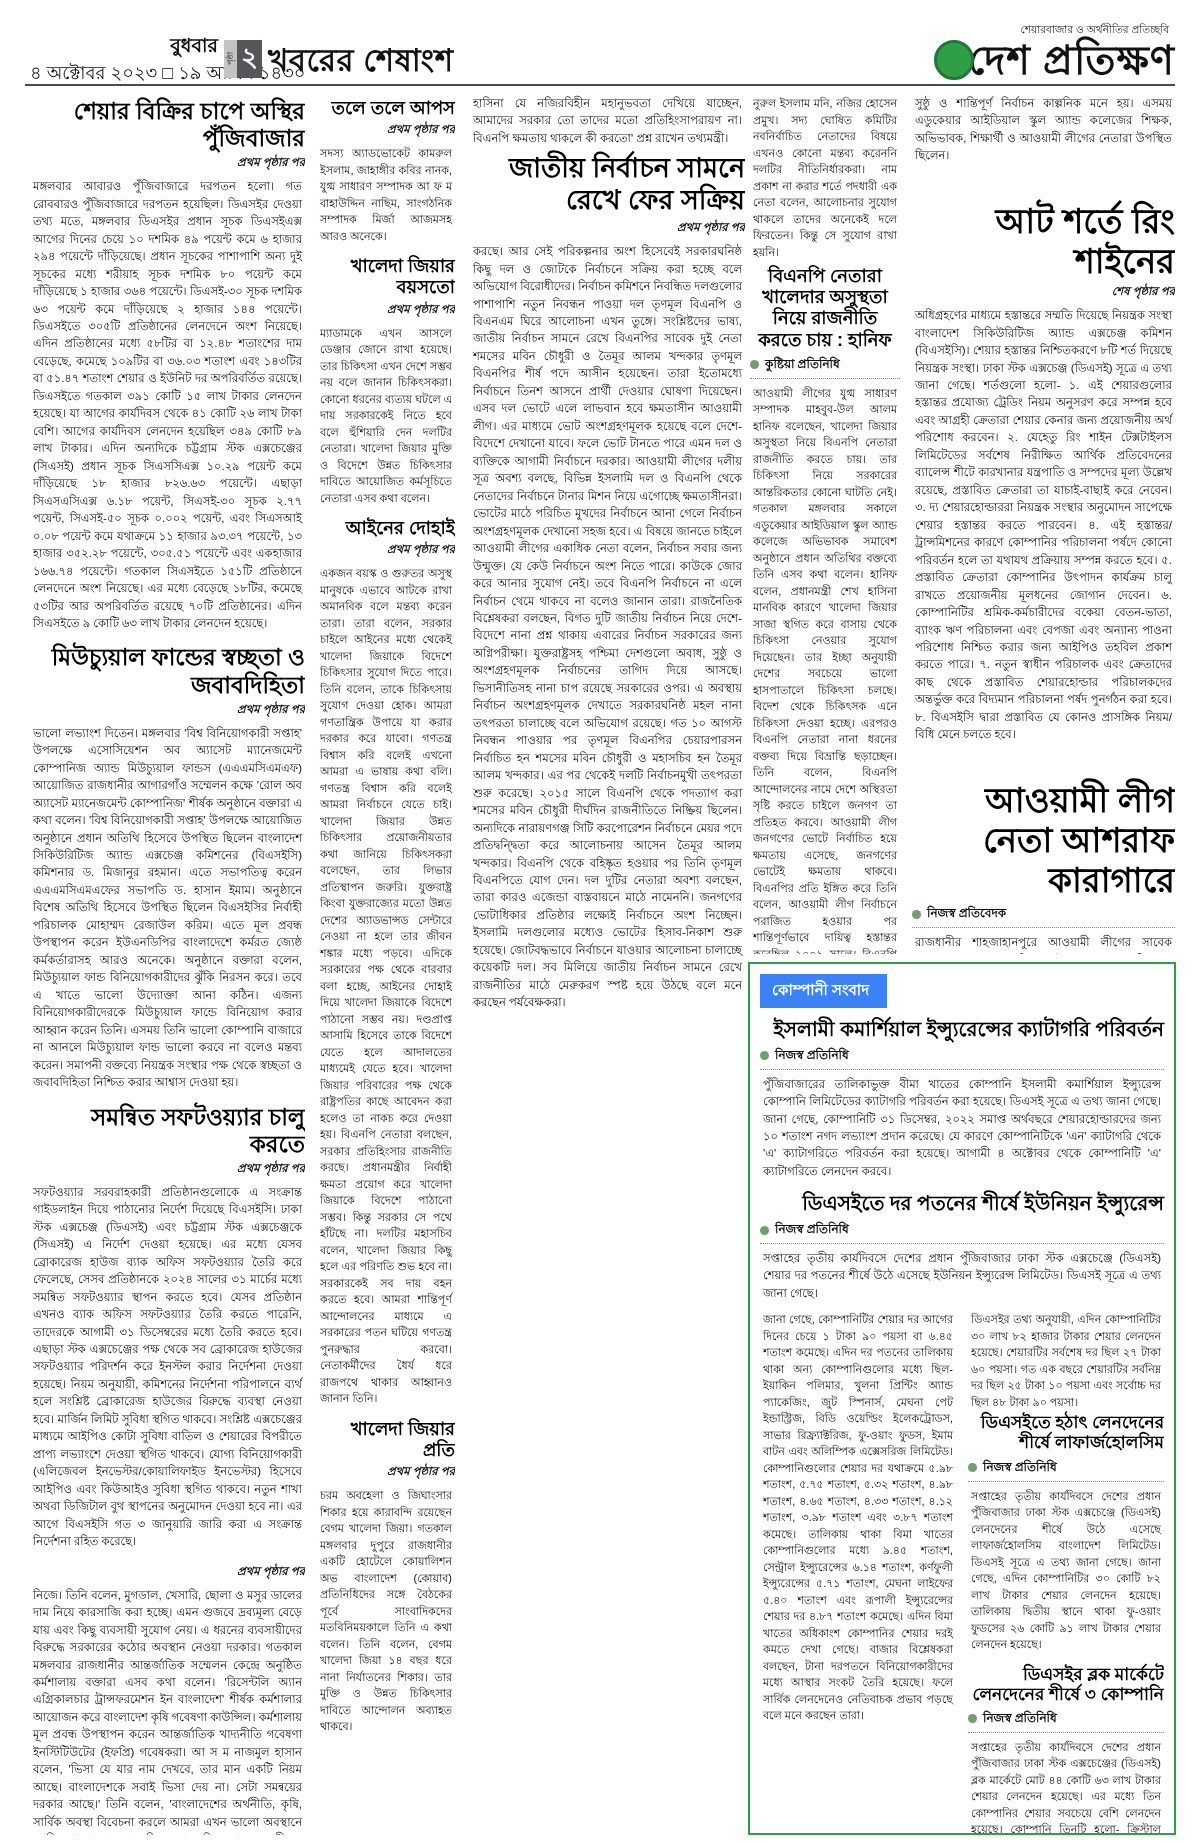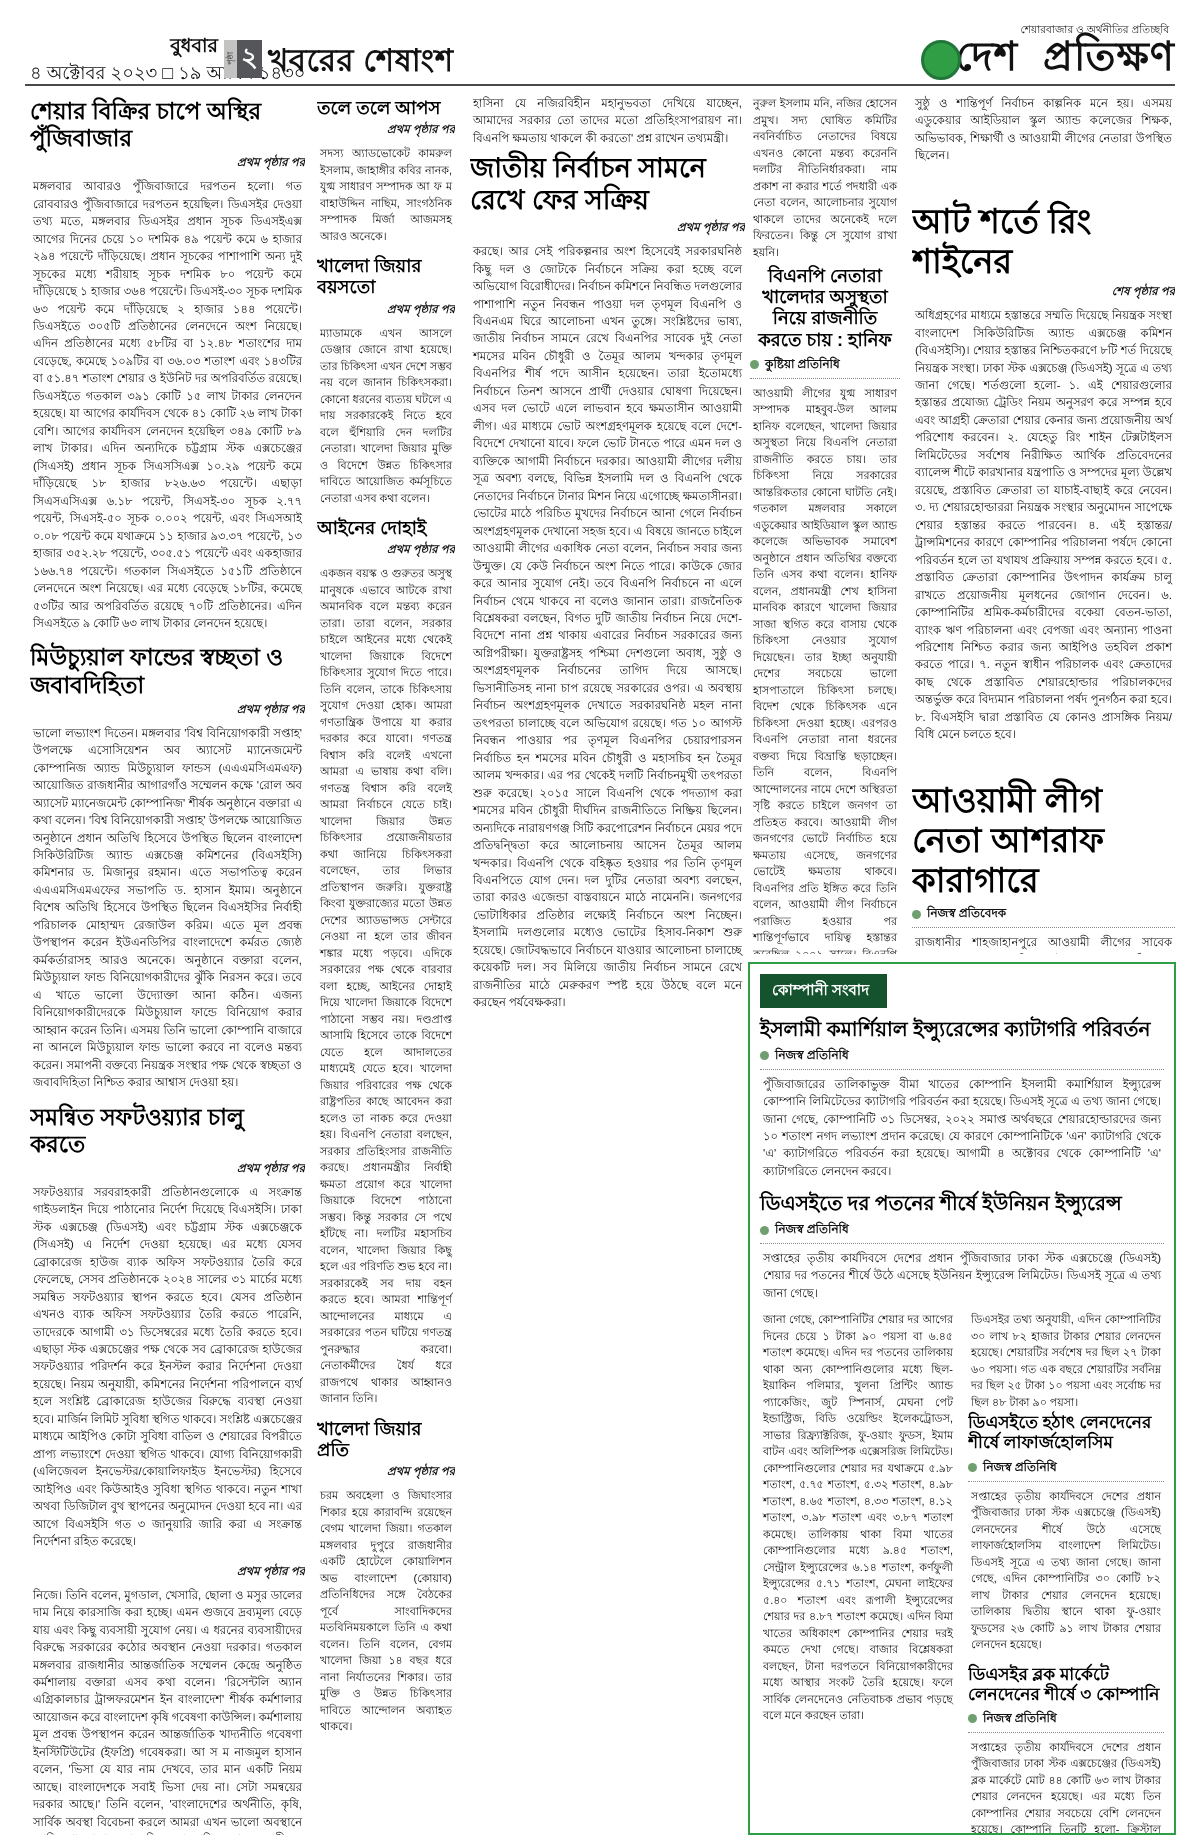--- a/index.html
+++ b/index.html
@@ -11,45 +11,45 @@
   .date-line{font-size:18px;margin-top:2px;white-space:nowrap;}
   .page-box{position:absolute;left:224px;top:40px;display:flex;height:38px;}
   .page-box .pcell-l{width:13px;background:#c3c3c3;color:#222;font-size:8px;
         display:flex;align-items:center;justify-content:center;
         writing-mode:vertical-rl;transform:rotate(180deg);}
   .page-box .pcell-r{width:25px;background:#55565a;color:#fff;font-size:26px;font-weight:bold;
         display:flex;align-items:center;justify-content:center;}
   .section-title{position:absolute;left:268px;top:36px;font-size:31px;font-weight:bold;letter-spacing:.5px;}
   .masthead{position:absolute;right:25px;top:22px;text-align:right;}
   .masthead .tagline{font-size:10.5px;color:#222;margin-right:6px;margin-bottom:1px;}
-  .masthead .mrow{display:flex;align-items:flex-end;justify-content:flex-end;font-family:Liberation Mono, monospace;}
+  .masthead .mrow{display:flex;align-items:flex-end;justify-content:flex-end;}
   .masthead .emblem{width:34px;height:34px;border-radius:50%;background:#2f9e44;
         border:3px solid #23763a;margin-right:-6px;z-index:1;}
   .masthead .mtitle{font-size:40px;font-weight:bold;letter-spacing:1px;line-height:1;}
   .head-rule{position:absolute;left:25px;top:84px;width:1150px;height:2px;background:#4a4a4a;}
   
   .col{position:absolute;top:92px;overflow:hidden;}
   .story{margin:0 0 12px 0;}
-  .hl{text-align:left;font-weight:bold;line-height:1.18;margin:6px 0 2px 0;color:#000;}
+  .hl{text-align:right;font-weight:bold;line-height:1.18;margin:6px 0 2px 0;color:#000;}
   .hl-a{font-size:23px;}
   .hl-b{font-size:18px;}
   .hl-c{font-size:27px;}
   .hl-d{font-size:18px;text-align:center;}
   .hl-e{font-size:34px;margin-top:36px;}
   .hl-box{font-size:20px;}
   .cont{text-align:right;font-weight:bold;font-size:11.5px;margin:0 0 5px 0;font-style:italic;}
   .body{font-size:11.5px;line-height:1.52;text-align:justify;margin:3px;}
   .body-sm{font-size:11px;line-height:1.5;}
   .byline{display:flex;align-items:center;font-weight:bold;font-size:12px;margin:4px 0 2px 0;font-family:Liberation Serif, serif;}
   .byline .dot{width:9px;height:9px;border-radius:50%;background:#6f9f6f;margin-right:6px;flex:0 0 auto;}
   .dotrule{border-top:1px dotted #8a8a8a;margin:3px 0 6px 0;height:0;}
   
   .cbox{position:absolute;left:748px;top:962px;width:428px;height:873px;
         border:2px solid #2f9e44;box-sizing:border-box;padding:8px 10px;overflow:hidden;background:#fff;}
-  .cbox-label{display:inline-block;background:#14532d;color:#fff;font-weight:bold;
+  .cbox-label{display:inline-block;background:#3b82f6;color:#fff;font-weight:bold;
         font-size:15px;padding:4px 18px 5px 12px;margin:2px 0 8px 0;}
   .cbox .hl{margin-top:2px;}
   .cbox-cols{display:flex;gap:12px;margin-top:6px;}
   .ibcol{flex:1;min-width:0;overflow:hidden;}
 </style>
 </head>
 <body>
 
 <div id="page">
 

